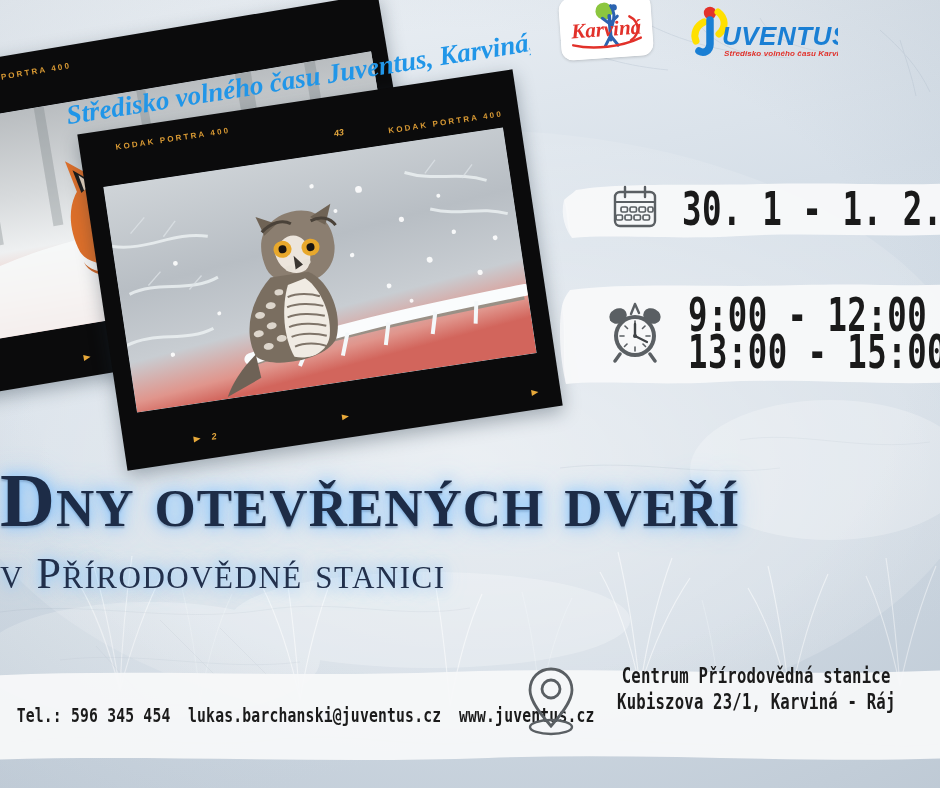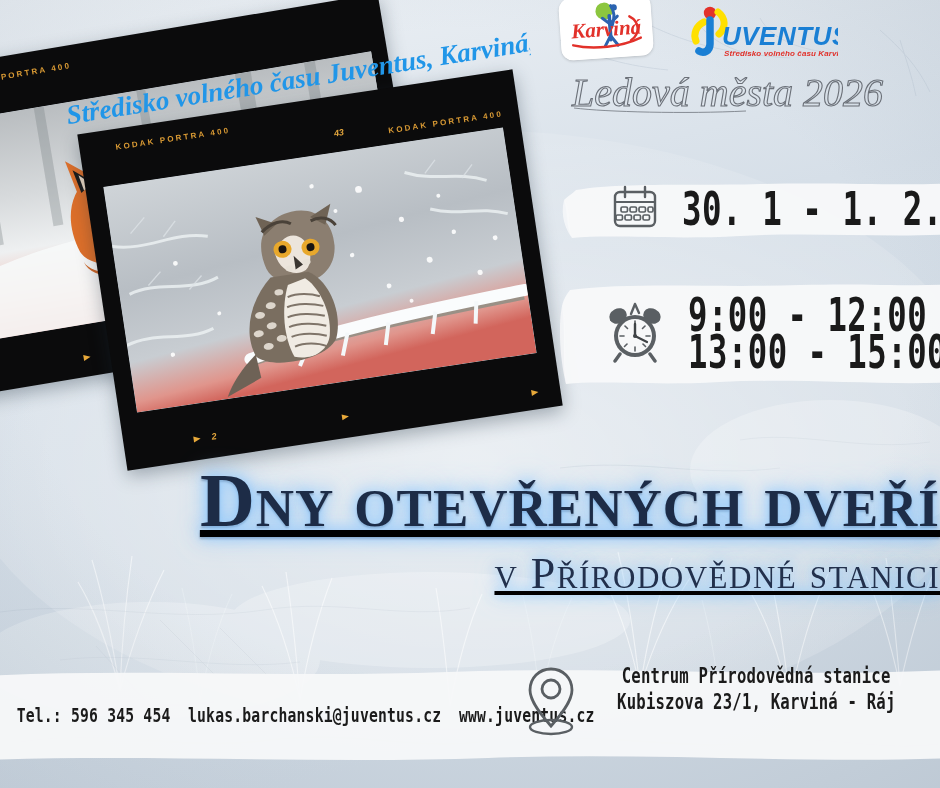--- a/index.html
+++ b/index.html
@@ -105,21 +105,21 @@
     color:#1a1a1a;
     font-weight:700;
     letter-spacing:.5px;
     white-space:nowrap;
   }
   .date-text { font-size:35px; transform:scaleY(1.32) scaleX(.93); transform-origin:left center; }
   .time-text { font-size:34px; line-height:1.08; transform:scaleY(1.34) scaleX(.95); transform-origin:left center; }
 
   
   .title-wrap {
-    position:absolute; left:0; top:462px; width:940px; text-align:right;text-decoration:underline;
+    position:absolute; left:0; top:462px; width:940px; text-align:left;
   }
   .title-main {
     font-family:"Liberation Serif", serif;
     font-weight:700;
     font-size:76px;
     line-height:1;
     color:#1d2c47;
     font-variant:small-caps;
     letter-spacing:1px;
     text-shadow:
@@ -131,21 +131,20 @@
     margin-top:10px;
     font-family:"Liberation Serif", serif;
     font-weight:400;
     font-size:44px;
     color:#22304c;
     font-variant:small-caps;
     letter-spacing:1.5px;
     text-shadow:
       0 0 12px rgba(125,195,255,.9),
       0 0 22px rgba(150,205,255,.65);
-    margin-left: 21px;
   }
 
   
   .foot-left  { position:absolute; left:20px;  top:664px; width:470px; height:104px;
                 display:flex; align-items:center; justify-content:center; gap:22px; }
   .foot-right { position:absolute; left:490px; top:664px; width:450px; height:104px;
                 display:flex; align-items:flex-start; justify-content:center; gap:26px; }
 
   .hand-text {
     font-family:"DejaVu Sans Mono", monospace;
@@ -256,26 +255,20 @@
         <path d="M30 8 C 38 14, 38 24, 31 30" stroke="#ffe000" stroke-width="7" fill="none" stroke-linecap="round"></path>
         <path d="M16 18 C 8 22, 5 30, 8 37" stroke="#ffe000" stroke-width="7" fill="none" stroke-linecap="round"></path>
         <path d="M22 16 L 22 40 C 22 47, 16 50, 11 47" stroke="#1a7fd4" stroke-width="7.5" fill="none" stroke-linecap="round"></path>
         <text x="34" y="41" font-family="Liberation Sans, sans-serif" font-size="26" font-weight="700" font-style="italic" fill="#1a7fd4" letter-spacing="0.5">UVENTUS</text>
         <text x="36" y="52" font-family="Liberation Sans, sans-serif" font-size="8" font-weight="700" font-style="italic" fill="#e2312a" letter-spacing="0.1">Středisko volného času Karviná</text>
       </svg>
     </div>
 
   </div>
 
-  <div class="ledova">
-    <svg width="374" height="56" viewBox="0 0 374 56">
-      <text x="6" y="42" font-family="Liberation Serif, serif" font-size="40" font-style="italic" fill="none" stroke="#6b7078" stroke-width="1.1">Ledová města 2026</text>
-      <path d="M8 44 C 40 48, 120 50, 180 47" stroke="#6b7078" stroke-width="0.9" fill="none" opacity=".85"></path>
-    </svg>
-  </div>
 
   <div class="collage">
 
     <div class="filmstrip strip-a">
       <div class="strip-inner">
         <div class="film-label" style="left:40px; top:16px;">KODAK  PORTRA 400</div>
 
         <div class="film-arrow" style="left:120px; bottom:16px;"></div>
         <div class="film-arrow" style="left:250px; bottom:16px;"></div>
 

